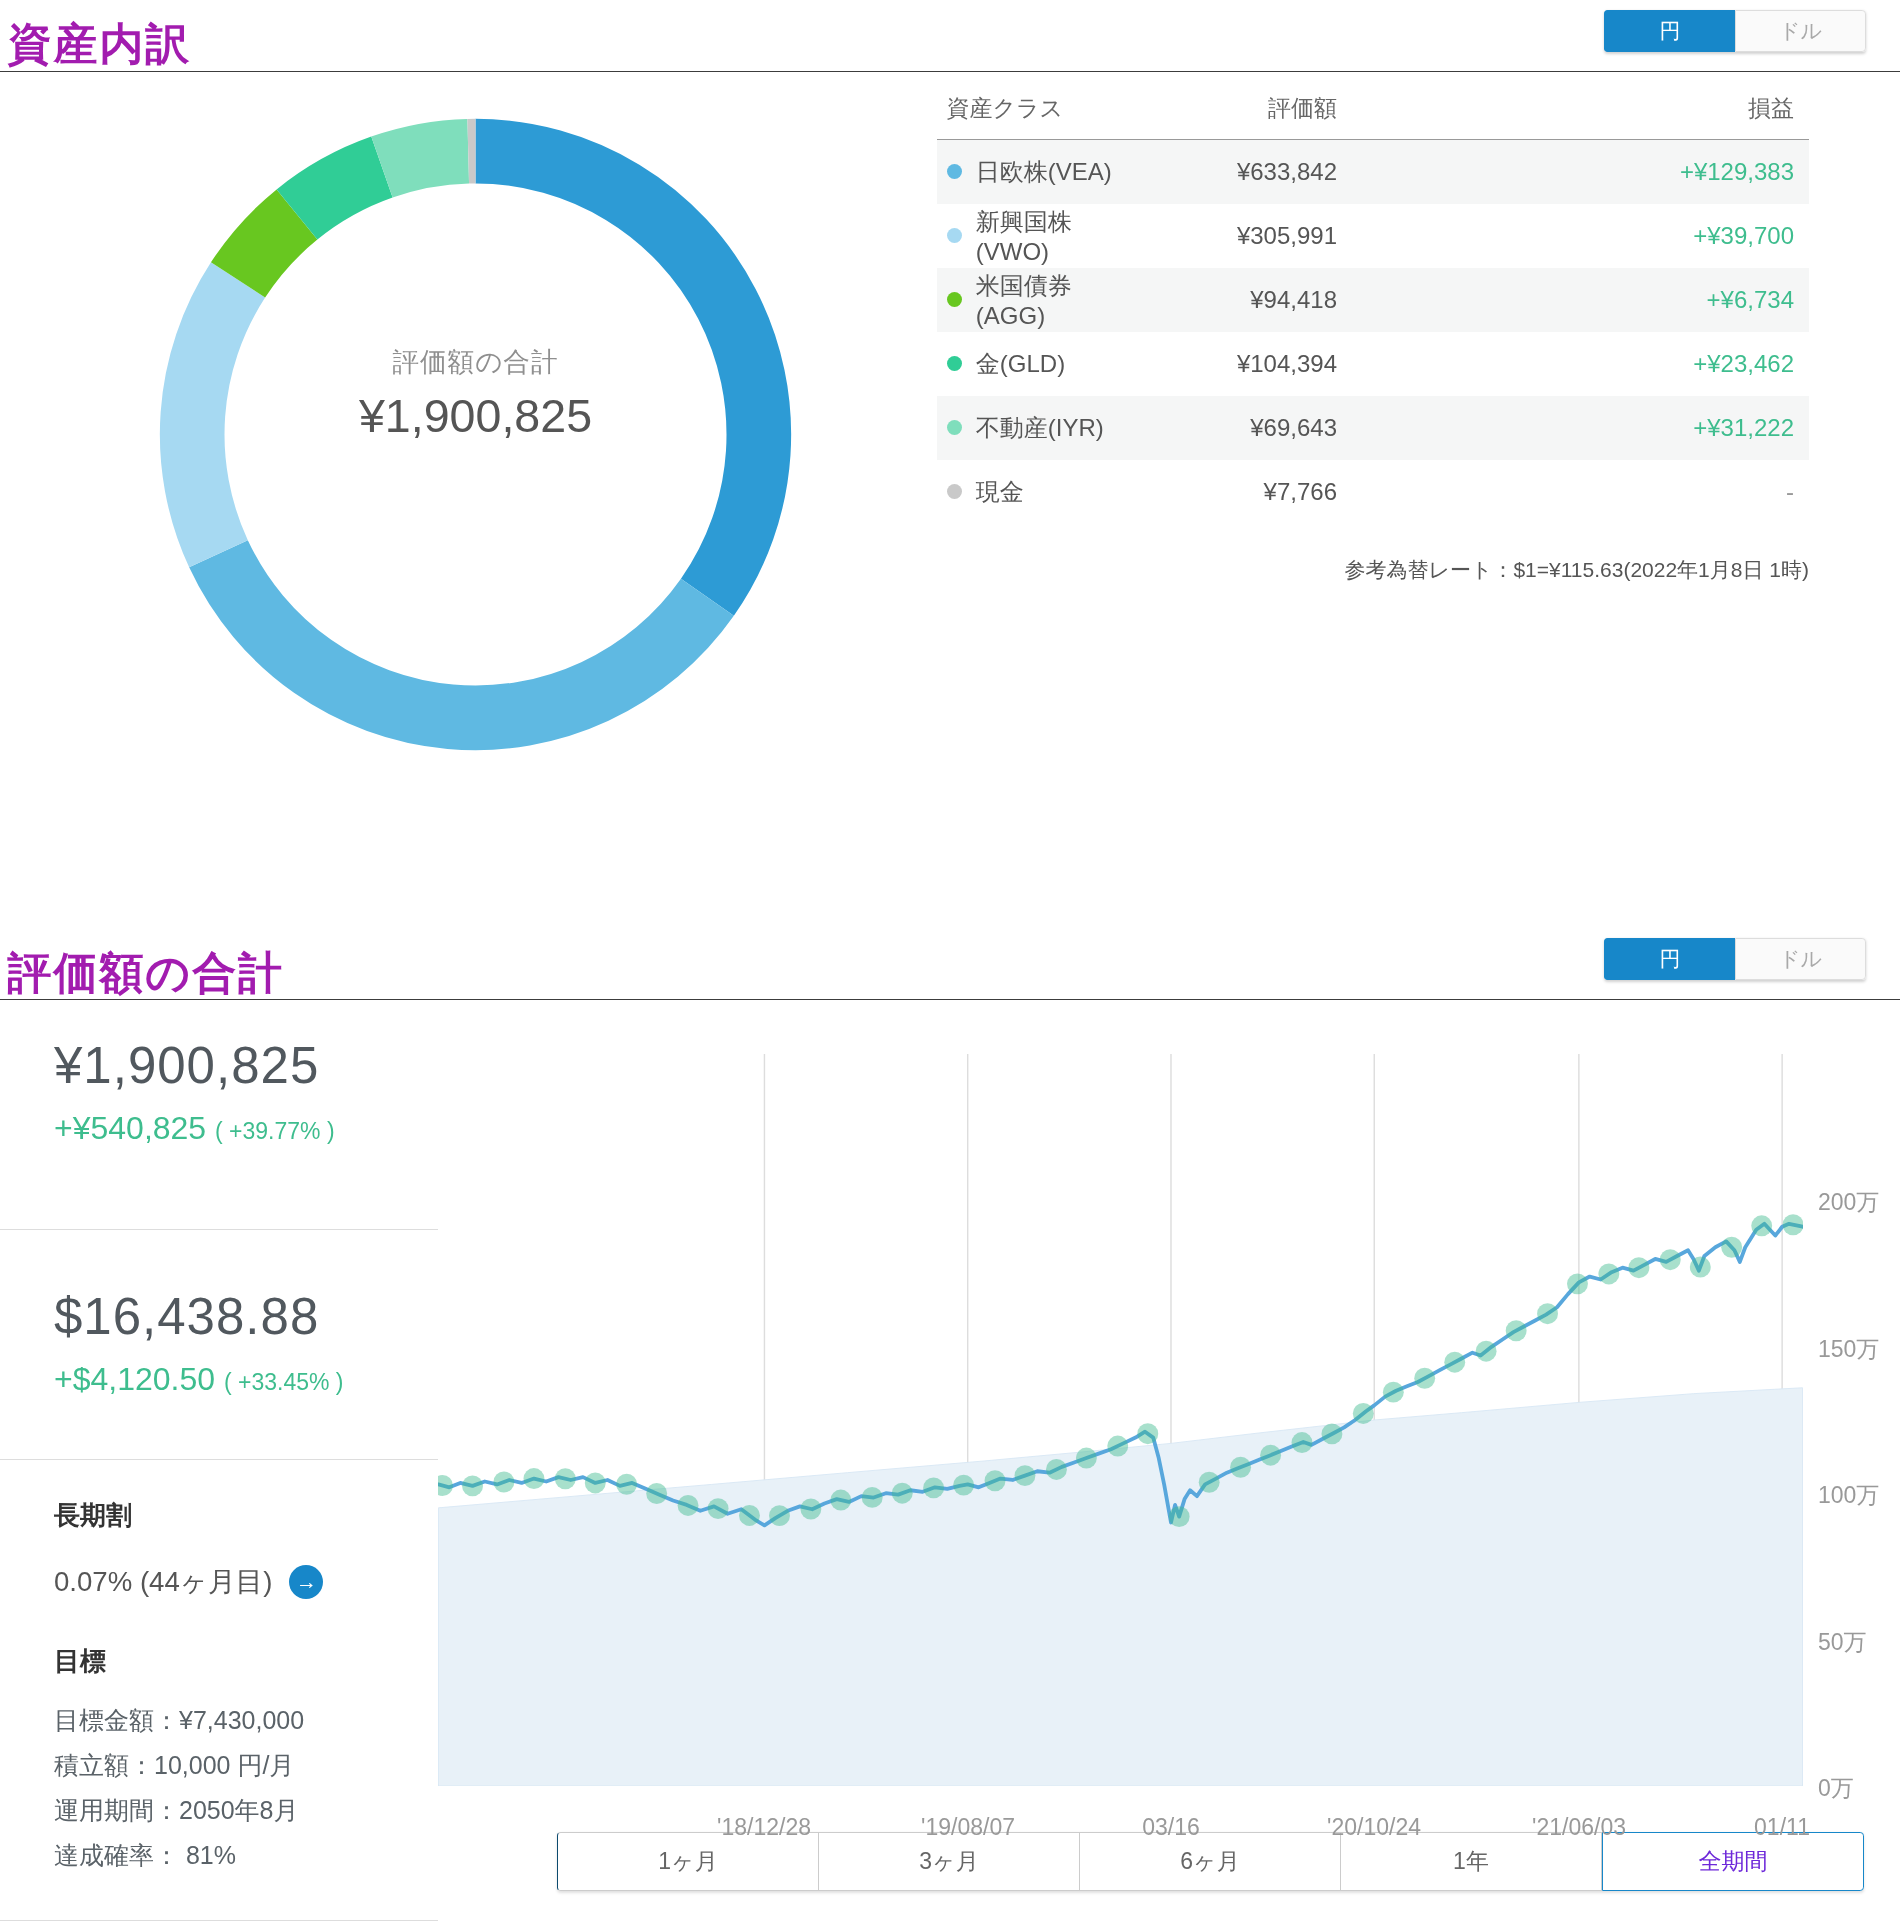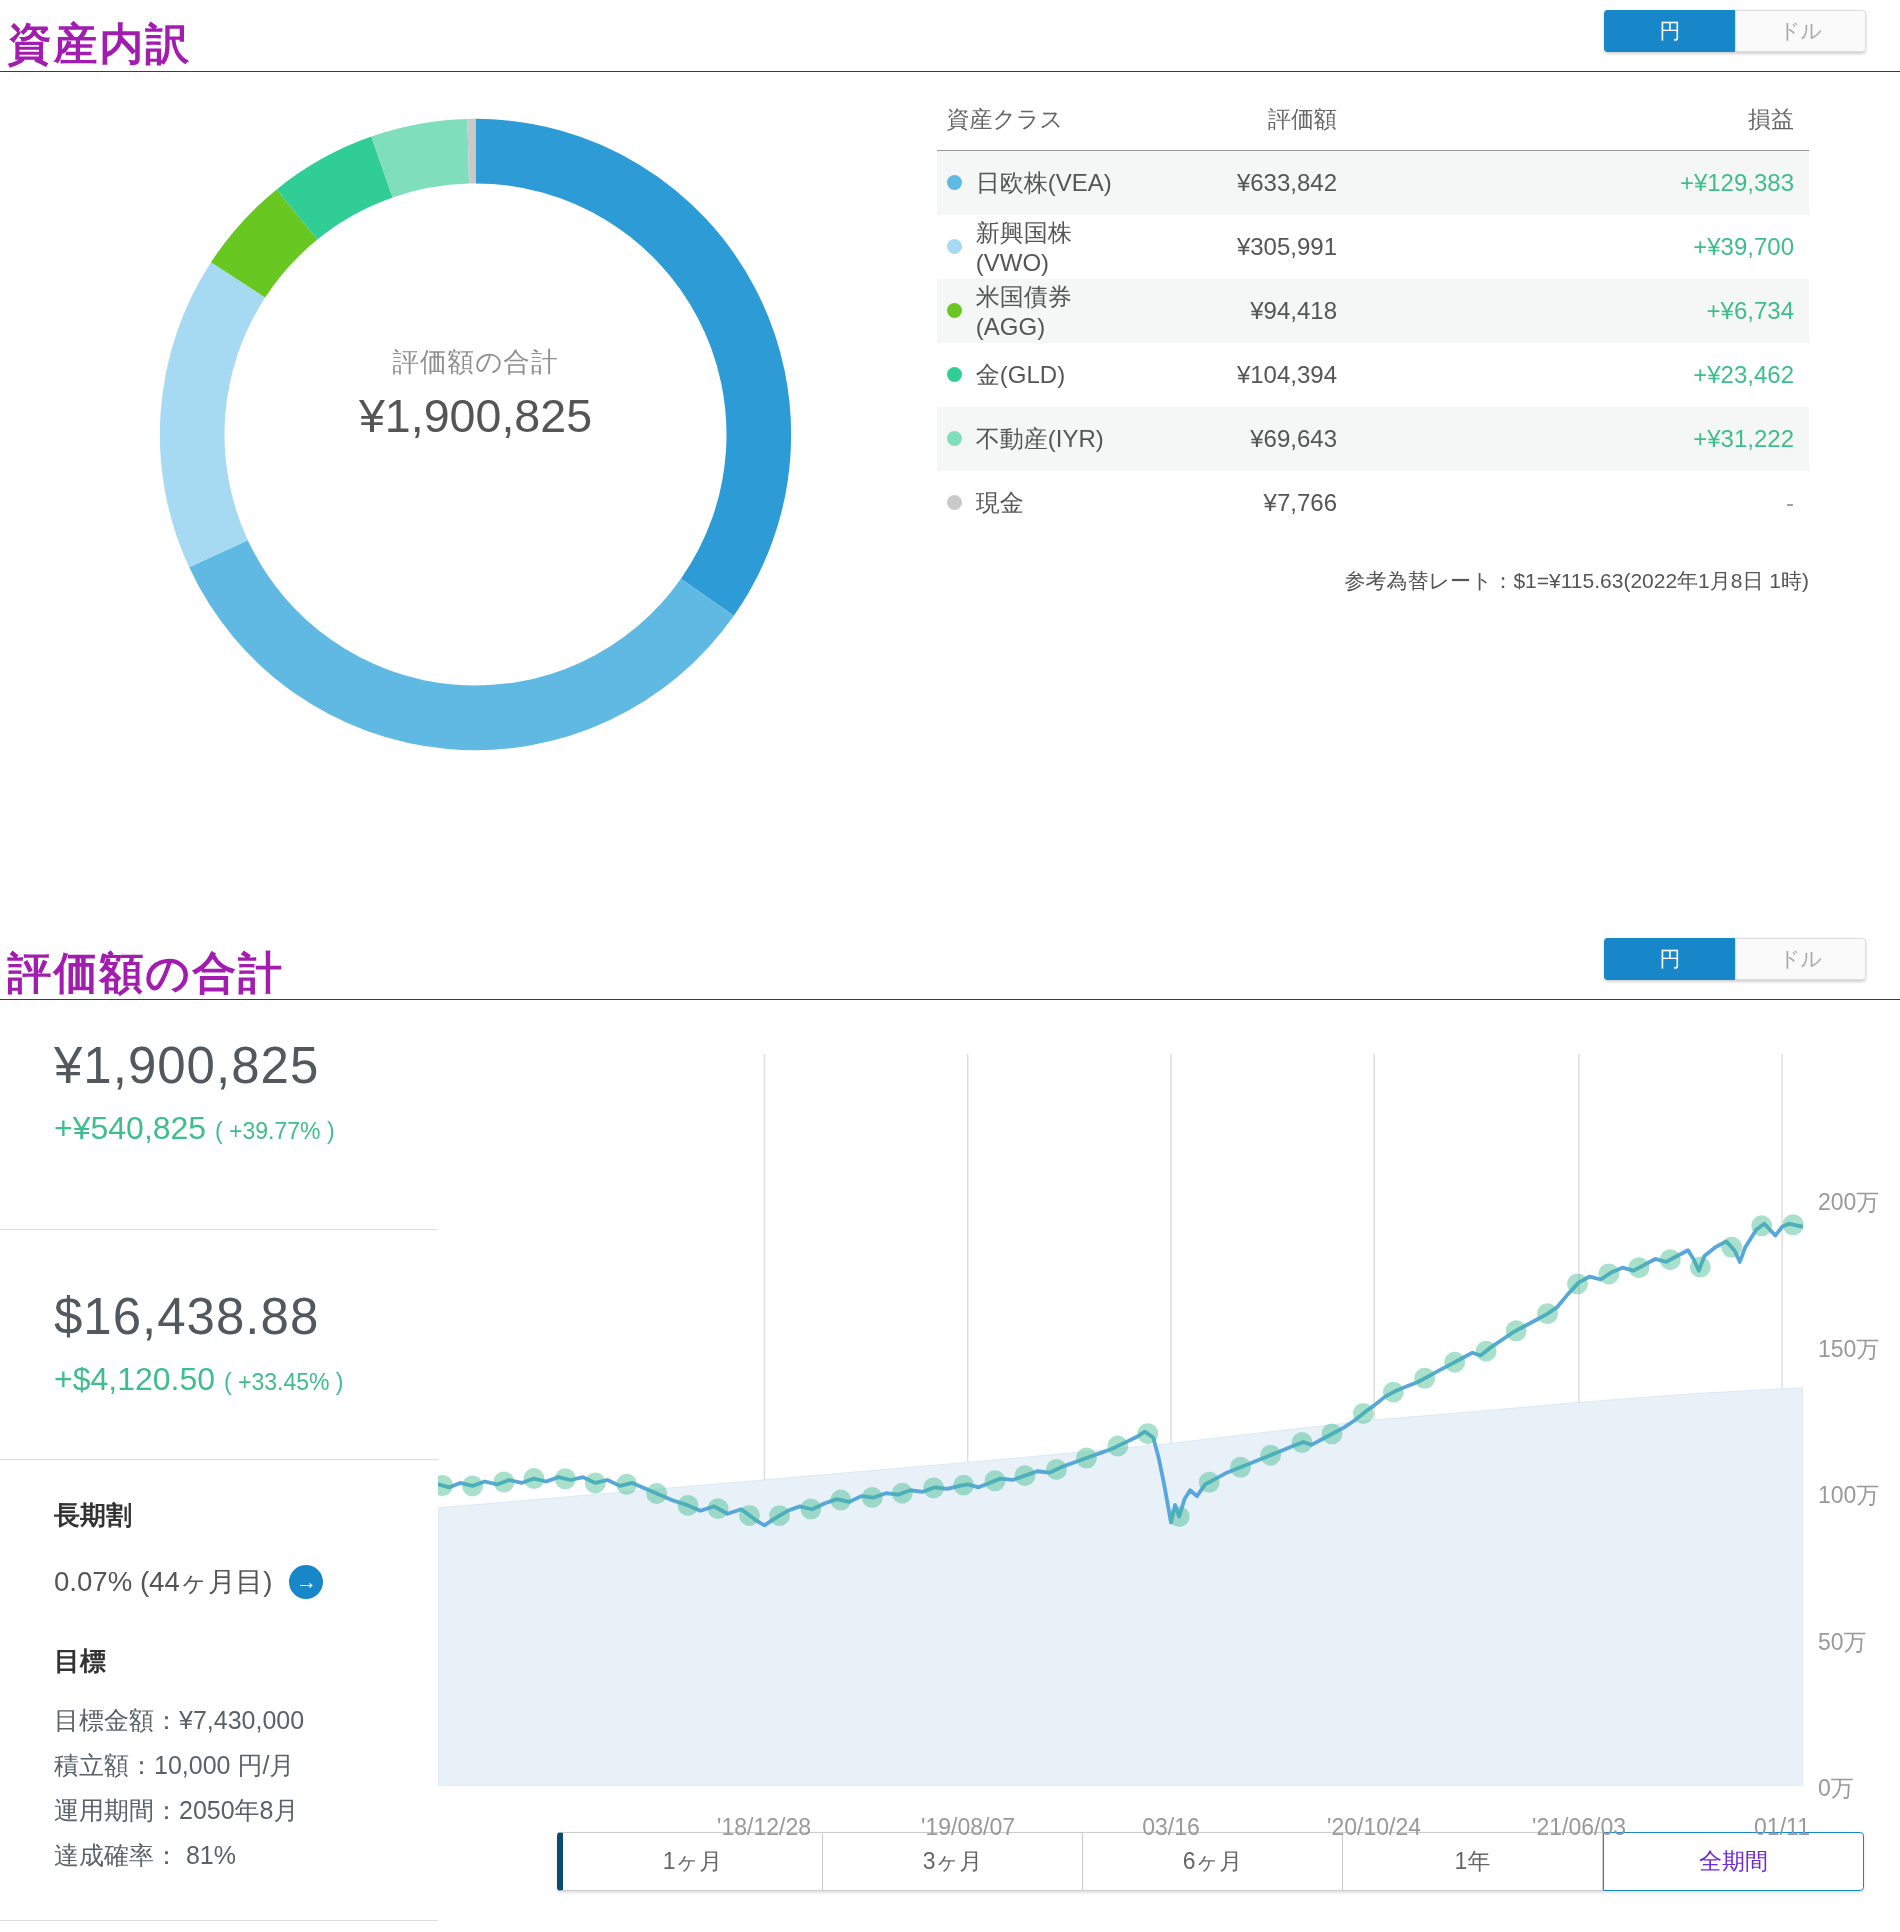--- a/index.html
+++ b/index.html
@@ -12,21 +12,21 @@
   .tg-btn{width:131px;height:42px;display:flex;align-items:center;justify-content:center;
           font-size:21px;cursor:pointer;background:#fafafa;color:#a9a9a9;border:1px solid #ddd;box-sizing:border-box;}
   .tg-btn:first-child{border-radius:3.8px 0 0 3.8px;border-right:none;}
   .tg-btn:last-child{border-radius:0 3.8px 3.8px 0;}
   .tg-btn.active{background:#1787c9;border-color:#1787c9;color:#fff;}
   
   .sec1-body{display:flex;align-items:flex-start;}
   .donut-wrap{flex:none;margin:44px 0 0 157px;width:637px;height:637px;}
   .donut-label{font-size:28px;fill:#8f8f8f;letter-spacing:1px;}
   .donut-value{font-size:49px;fill:#555;}
-  .table-wrap{margin:32px 91px 0 auto;width:872px;}
+  .table-wrap{margin:21px 91px 0 auto;width:872px;}
   .t-head{display:flex;align-items:flex-end;padding-bottom:15px;border-bottom:1.9px solid #999;
           color:#666;font-size:23px;}
   .h-name{flex:1;padding-left:9.5px;}
   .col-value{width:219px;text-align:right;}
   .col-gain{width:457px;text-align:right;padding-right:15px;}
   .t-row{display:flex;align-items:center;height:64px;font-size:24px;color:#555;}
   .t-row.stripe{background:#f5f6f6;}
   .t-name{flex:1;display:flex;align-items:center;padding-left:9.5px;}
   .dot{width:15px;height:15px;border-radius:50%;margin-right:14.3px;flex:none;}
   .gain{color:#3ebd8e;}
@@ -51,21 +51,21 @@
   .goal-list{list-style:none;margin:19px 0 0;padding:0;font-size:25px;color:#5a6268;line-height:45px;}
   
   .chart-col{flex:1;min-width:0;}
   .plot-wrap{position:relative;margin-top:54px;width:1365px;height:732px;}
   #line-svg{display:block;}
   .x-label{position:absolute;top:760px;transform:translateX(-50%);font-size:23px;color:#999;white-space:nowrap;}
   .y-label{position:absolute;left:1380px;font-size:23px;color:#999;white-space:nowrap;}
   .period-row{display:flex;margin:46px 36px 0 119px;height:59px;border-radius:3.8px;box-shadow:0 1.9px 2.9px rgba(0,0,0,.12);}
   .p-btn{flex:1;display:flex;align-items:center;justify-content:center;background:#fff;
          border:1px solid #ccc;border-left:none;font-size:23px;color:#666;cursor:pointer;box-sizing:border-box;}
-  .p-btn:first-child{border-left:6px solid #0c4a6e;border-radius:3.8px 0 0 3.8px;}
+  .p-btn:first-child{border-left:1px solid #0c4a6e;border-radius:3.8px 0 0 3.8px;}
   .p-btn:last-child{border-radius:0 3.8px 3.8px 0;}
   .p-btn.active{border:1px solid #1787c9;color:#6d28d9;}
 </style>
 </head>
 <body>
 
 <div>
 
   <section>
     <div class="sec-head">

